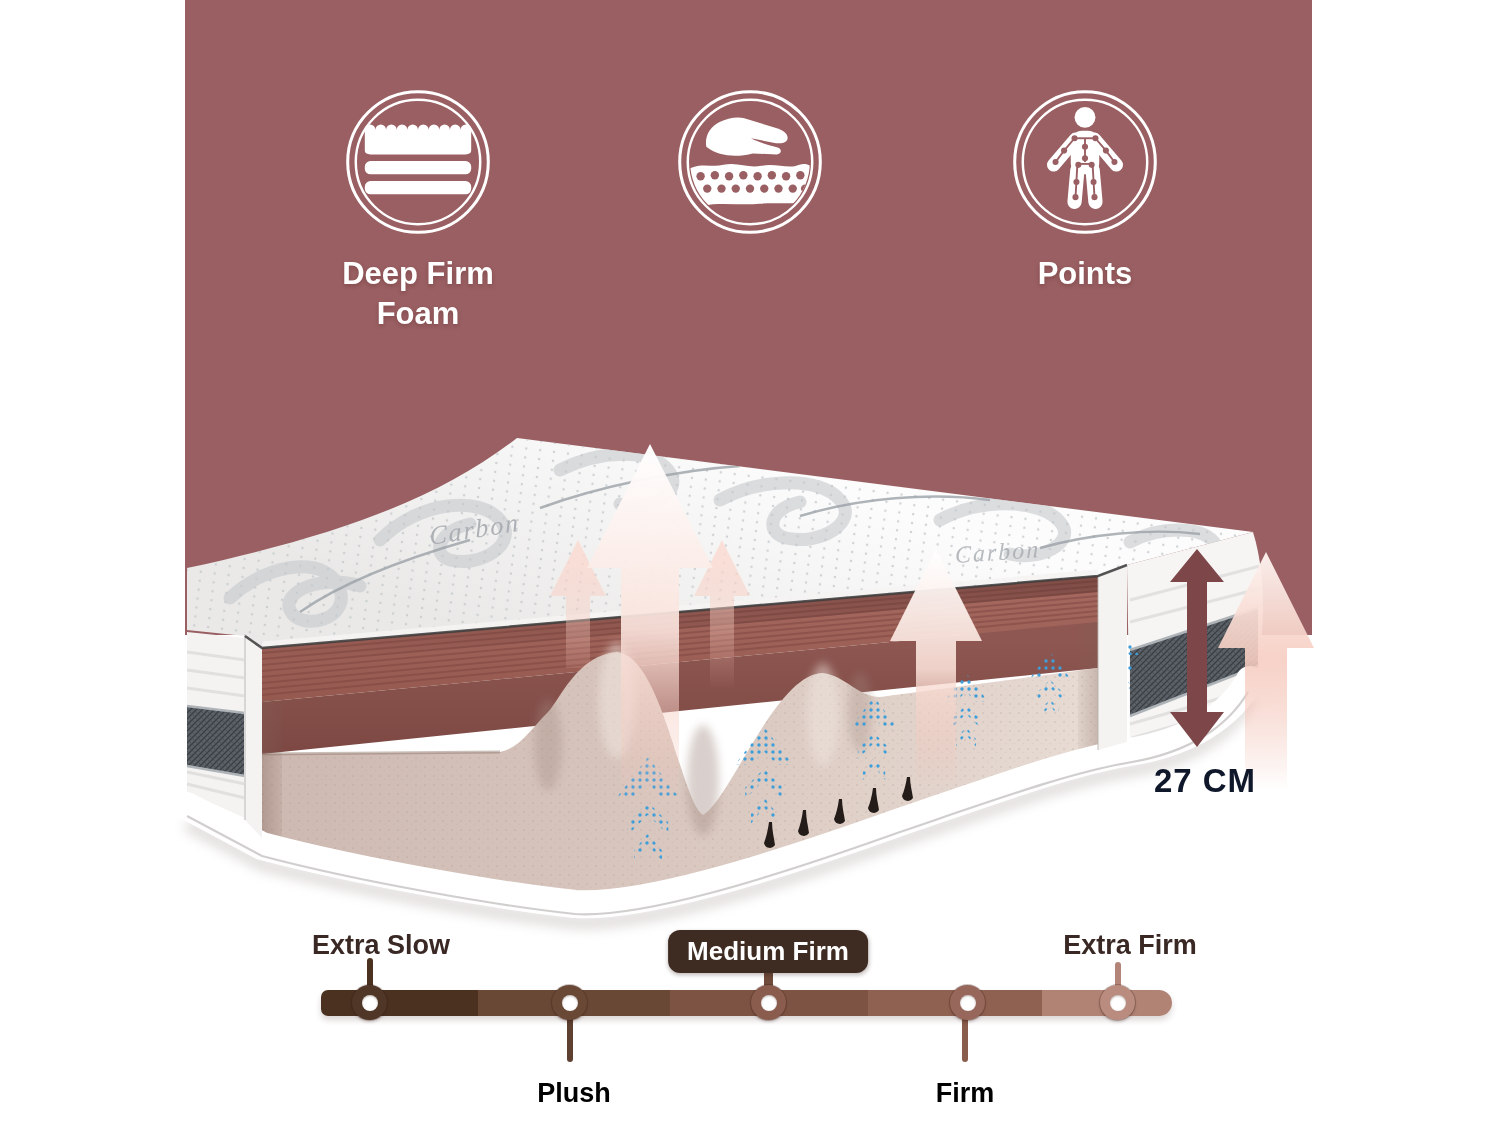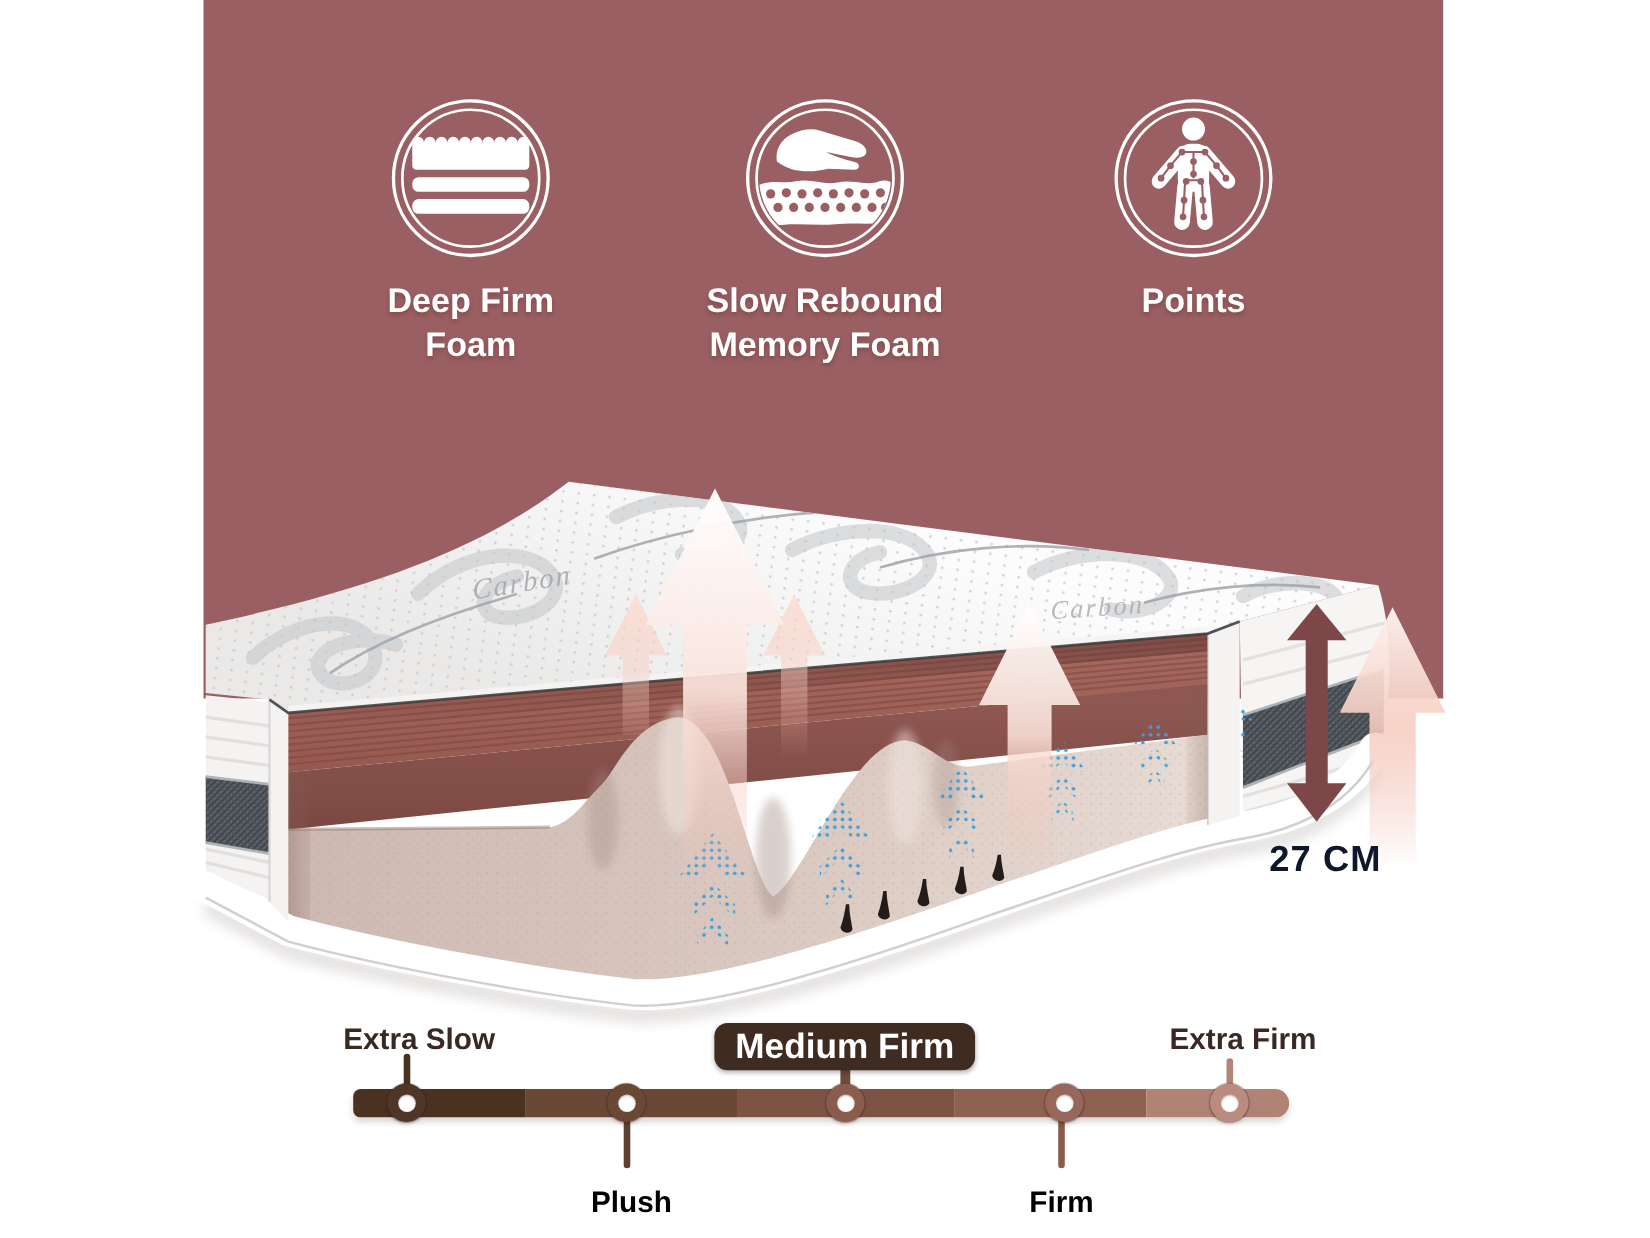--- a/index.html
+++ b/index.html
@@ -2,21 +2,21 @@
 <html><head>
 <meta charset="utf-8">
 <style>
   html,body{margin:0;padding:0;background:#ffffff;}
   .canvas{position:relative;width:1500px;height:1125px;background:#ffffff;overflow:hidden;
           font-family:"Liberation Sans",sans-serif;}
   .maroon-panel{position:absolute;left:185px;top:0;width:1127px;height:635px;}
   
   .feature{position:absolute;top:86px;width:340px;display:flex;flex-direction:column;
            align-items:center;gap:16px;}
-  .feature.f1{left:258px;} .feature.f2{left:580px;} .feature.f3{left:915px;}
+  .feature.f1{left:248px;} .feature.f2{left:580px;} .feature.f3{left:915px;}
   .feature svg{display:block;}
   .ftitle{color:#ffffff;font-weight:bold;font-size:31px;line-height:40px;text-align:center;
           text-shadow:0 2px 4px rgba(70,25,25,.28);}
   
   .mattress-svg{position:absolute;left:0;top:0;width:1500px;height:1125px;}
   
   .height-label{position:absolute;left:1135px;top:762px;width:140px;text-align:center;
                 font-size:33px;font-weight:bold;letter-spacing:1px;}
   
   .bar{position:absolute;left:321px;top:990px;width:851px;height:26px;
@@ -35,21 +35,21 @@
         box-shadow:0 0 0 1px rgba(55,28,18,.25), 0 2px 3px rgba(55,28,18,.25);}
   .node .hole{position:absolute;left:50%;top:50%;width:16px;height:16px;margin:-8px 0 0 -8px;
         border-radius:50%;background:#ffffff;box-shadow:inset 0 1px 2px rgba(55,28,18,.35);}
   .node.n1{left:352px;} .node.n2{left:552px;} .node.n3{left:751px;}
   .node.n4{left:950px;} .node.n5{left:1100px;}
   .slabel{position:absolute;transform:translateX(-50%);font-size:27px;font-weight:600;
           white-space:nowrap;}
   .slabel.l1{left:381px;top:930px;} .slabel.l2{left:574px;top:1078px;}
   .slabel.l4{left:965px;top:1078px;} .slabel.l5{left:1130px;top:930px;}
   .badge{position:absolute;left:768px;top:930px;transform:translateX(-50%);height:43px;
-         line-height:43px;padding:0 19px;border-radius:12px;font-size:32px;font-weight:bold;
+         line-height:43px;padding:0 19px;border-radius:12px;font-size:26px;font-weight:bold;
          white-space:nowrap;box-shadow:0 2px 4px rgba(40,20,12,.3);}
 </style>
 </head>
 <body>
 
 <div class="canvas">
 
   <div class="maroon-panel" style="background: rgb(154, 95, 98);"></div>
 
   <div class="feature f1">
@@ -100,24 +100,20 @@
             <circle cx="15" cy="28" r="4.4"></circle>
             <circle cx="30" cy="28" r="4.4"></circle>
           <circle cx="45" cy="28" r="4.4"></circle>
             <circle cx="58" cy="28" r="4.4"></circle>
         </g>
       </g>
       <path fill="#ffffff" d="M-46,-16 C-48,-27 -42,-37 -32,-42 C-24,-46 -14,-48 -6,-46 L30,-35
            C38,-32 41,-27 39,-23 C37,-20 31,-19 26,-20 L1,-25
            C13,-19 23,-17 30,-15 C34,-13 33,-8 28,-8 L3,-9 C-13,-5 -32,-5 -46,-16 Z"></path>
     </svg>
-    <div class="ftitle">
-      <div>Slow Rebound</div>
-      <div>Memory Foam</div>
-    </div>
   </div>
 
   <div class="feature f3">
     <svg width="152" height="152" viewBox="-80 -80 160 160">
       <circle cx="0" cy="0" r="74" fill="none" stroke="#ffffff" stroke-width="3.2"></circle>
       <circle cx="0" cy="0" r="65.5" fill="none" stroke="#ffffff" stroke-width="2.6"></circle>
       <g stroke="#ffffff" stroke-linecap="round" fill="none">
         <line x1="-10" y1="-24" x2="-33" y2="3" stroke-width="14"></line>
         <line x1="10" y1="-24" x2="33" y2="3" stroke-width="14"></line>
         <line x1="-8" y1="8" x2="-11" y2="42" stroke-width="15"></line>

